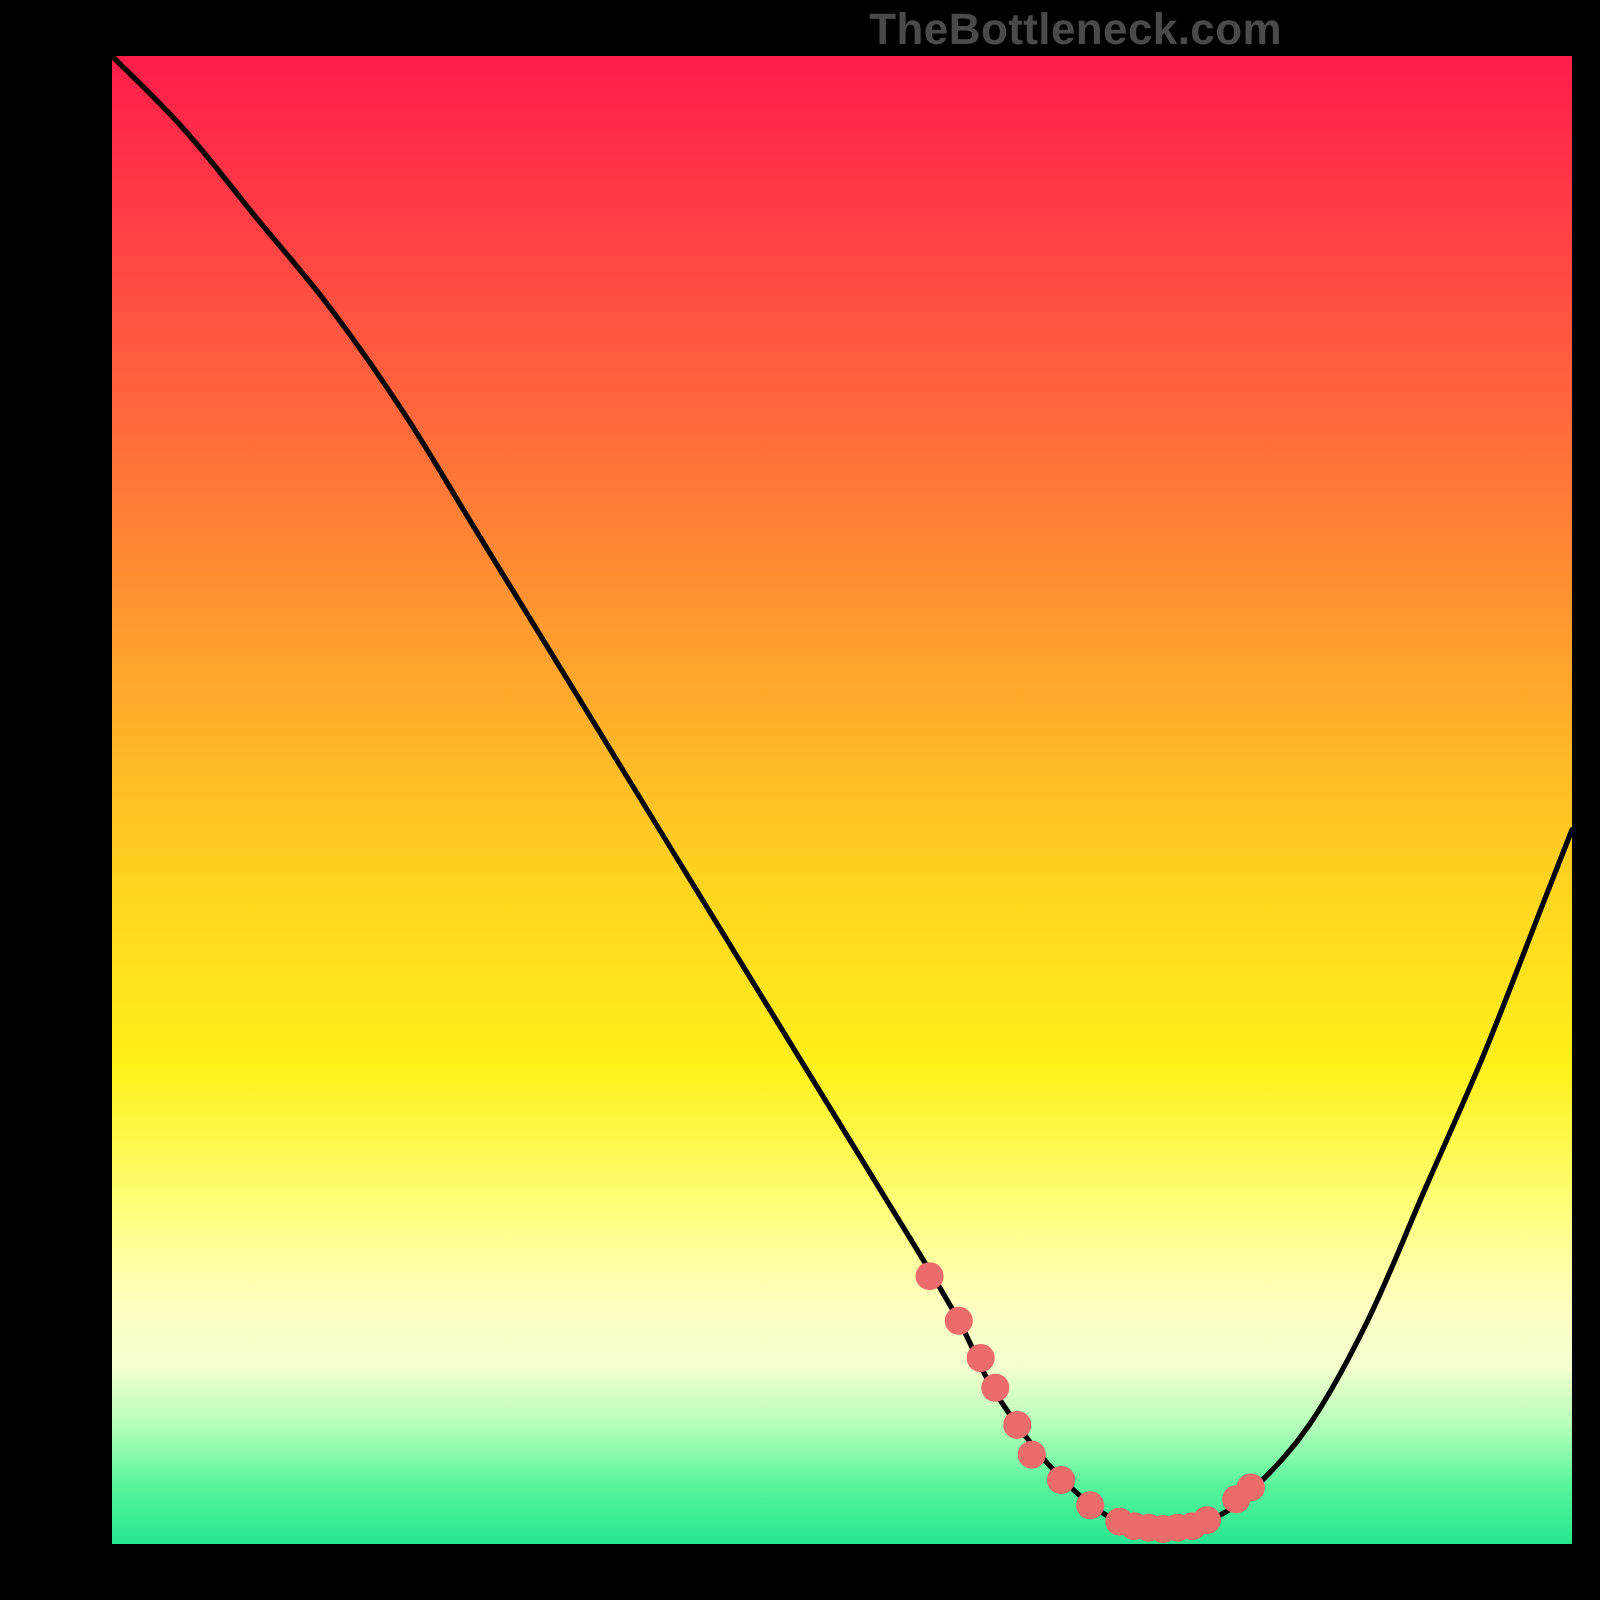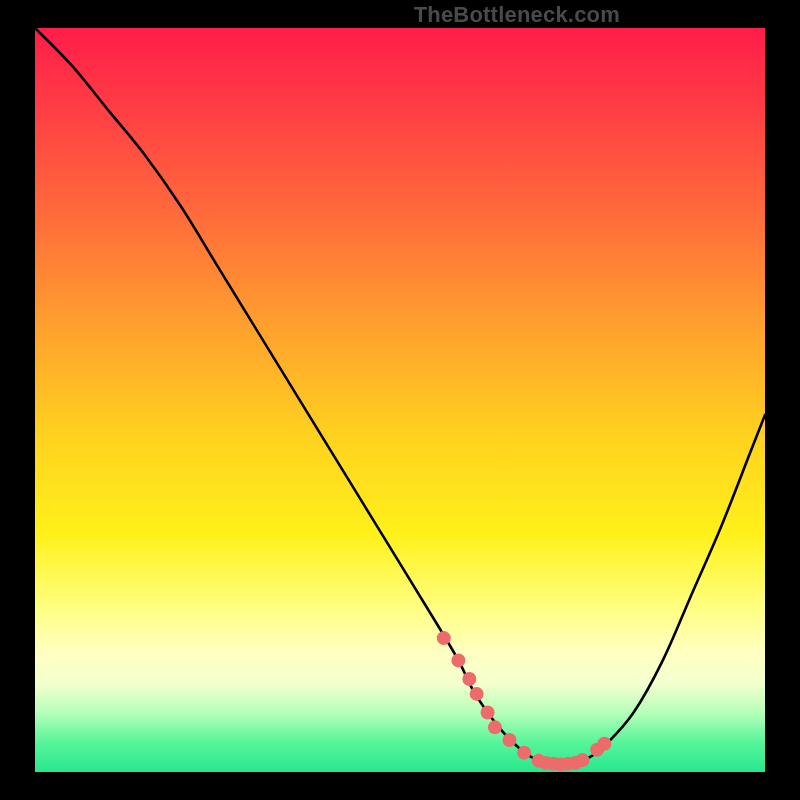--- a/index.html
+++ b/index.html
@@ -9,20 +9,21 @@
     height: 800px;
     background: #000;
     overflow: hidden;
     font-family: Arial, Helvetica, sans-serif;
   }
   .frame {
     position: relative;
     width: 640px;
     height: 800px;
     background: #000;
+    margin-left: 21px;
   }
   .watermark {
     position: absolute;
     top: 2px;
     right: 20px;
     color: #4a4a4a;
     font-size: 22px;
     font-weight: bold;
     letter-spacing: 0.2px;
     z-index: 5;

